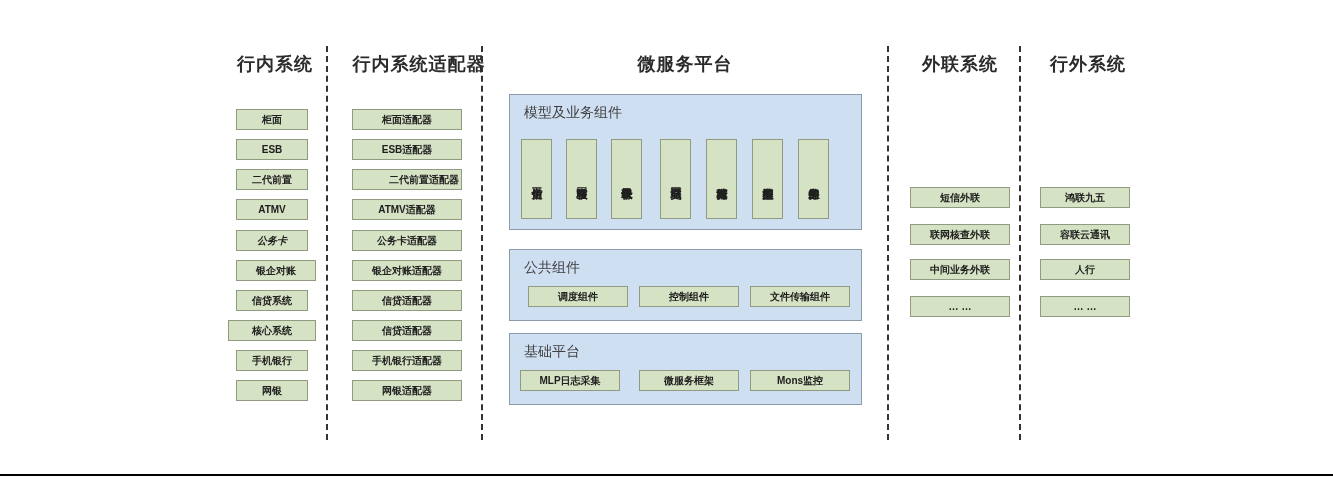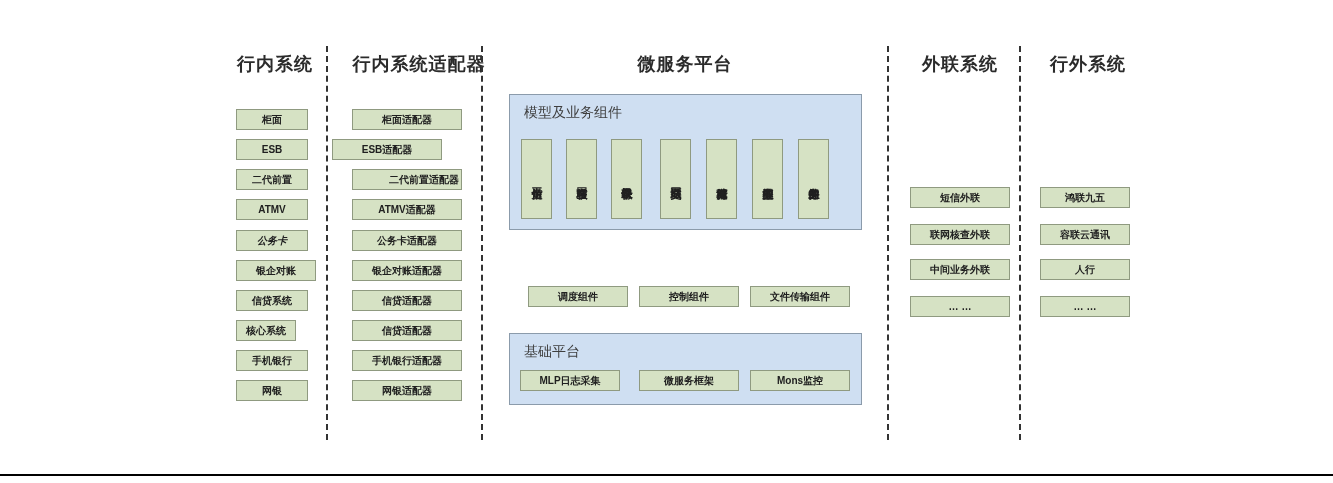--- a/index.html
+++ b/index.html
@@ -97,46 +97,49 @@
   <div class="divider" style="left:887px; top:46px; height:394px;"></div>
   <div class="divider" style="left:1019px; top:46px; height:394px;"></div>
 
   <div class="gbox" style="left:236px; top:109px; width:72px; height:21px;">柜面</div>
   <div class="gbox" style="left:236px; top:139px; width:72px; height:21px;">ESB</div>
   <div class="gbox" style="left:236px; top:169px; width:72px; height:21px;">二代前置</div>
   <div class="gbox" style="left:236px; top:199px; width:72px; height:21px;">ATMV</div>
   <div class="gbox" style="left:236px; top:230px; width:72px; height:21px;font-style:italic;">公务卡</div>
   <div class="gbox" style="left:236px; top:260px; width:80px; height:21px;">银企对账</div>
   <div class="gbox" style="left:236px; top:290px; width:72px; height:21px;">信贷系统</div>
-  <div class="gbox" style="left:236px; top:320px; width:60px; height:21px;">核心系统</div>
+  <div class="gbox" style="left:228px; top:320px; width:88px; height:21px;">核心系统</div>
   <div class="gbox" style="left:236px; top:350px; width:72px; height:21px;">手机银行</div>
   <div class="gbox" style="left:236px; top:380px; width:72px; height:21px;">网银</div>
 
   <div class="gbox" style="left:352px; top:109px; width:110px; height:21px;">柜面适配器</div>
-  <div class="gbox" style="left:332px; top:139px; width:110px; height:21px;">ESB适配器</div>
+  <div class="gbox" style="left:352px; top:139px; width:110px; height:21px;">ESB适配器</div>
   <div class="gbox" style="left:352px; top:169px; width:110px; height:21px;padding-left:34px;">二代前置适配器</div>
   <div class="gbox" style="left:352px; top:199px; width:110px; height:21px;">ATMV适配器</div>
   <div class="gbox" style="left:352px; top:230px; width:110px; height:21px;">公务卡适配器</div>
   <div class="gbox" style="left:352px; top:260px; width:110px; height:21px;">银企对账适配器</div>
   <div class="gbox" style="left:352px; top:290px; width:110px; height:21px;">信贷适配器</div>
   <div class="gbox" style="left:352px; top:320px; width:110px; height:21px;">信贷适配器</div>
   <div class="gbox" style="left:352px; top:350px; width:110px; height:21px;">手机银行适配器</div>
   <div class="gbox" style="left:352px; top:380px; width:110px; height:21px;">网银适配器</div>
 
   <div class="panel" style="left:509px; top:94px; width:353px; height:136px;">
     <div class="panel-label">模型及业务组件</div>
   </div>
   <div class="gbox vert" style="left:521px; top:139px; width:31px; height:80px;">短信平台</div>
   <div class="gbox vert" style="left:566px; top:139px; width:31px; height:80px;">联网核查</div>
   <div class="gbox vert" style="left:611px; top:139px; width:31px; height:80px;">银联及银行卡</div>
   <div class="gbox vert" style="left:660px; top:139px; width:31px; height:80px;">同城票交</div>
   <div class="gbox vert" style="left:706px; top:139px; width:31px; height:80px;">城商行清算</div>
   <div class="gbox vert" style="left:752px; top:139px; width:31px; height:80px;">中间业务模型</div>
   <div class="gbox vert" style="left:798px; top:139px; width:31px; height:80px;">中间业务组件</div>
 
+  <div class="panel" style="left:509px; top:249px; width:353px; height:72px;">
+    <div class="panel-label">公共组件</div>
+  </div>
   <div class="gbox" style="left:528px; top:286px; width:100px; height:21px;">调度组件</div>
   <div class="gbox" style="left:639px; top:286px; width:100px; height:21px;">控制组件</div>
   <div class="gbox" style="left:750px; top:286px; width:100px; height:21px;">文件传输组件</div>
 
   <div class="panel" style="left:509px; top:333px; width:353px; height:72px;">
     <div class="panel-label">基础平台</div>
   </div>
   <div class="gbox" style="left:520px; top:370px; width:100px; height:21px;">MLP日志采集</div>
   <div class="gbox" style="left:639px; top:370px; width:100px; height:21px;">微服务框架</div>
   <div class="gbox" style="left:750px; top:370px; width:100px; height:21px;">Mons监控</div>

